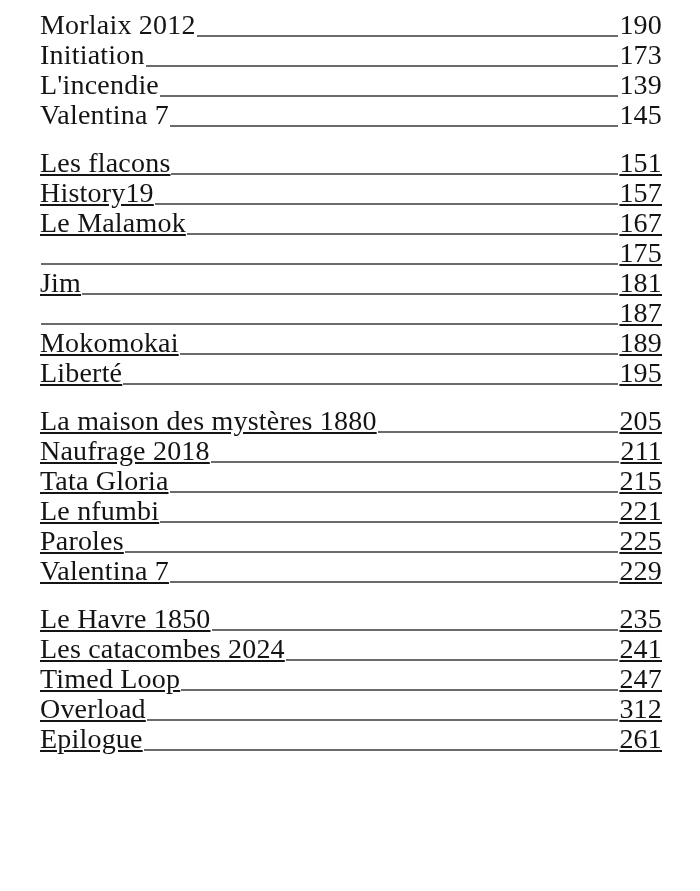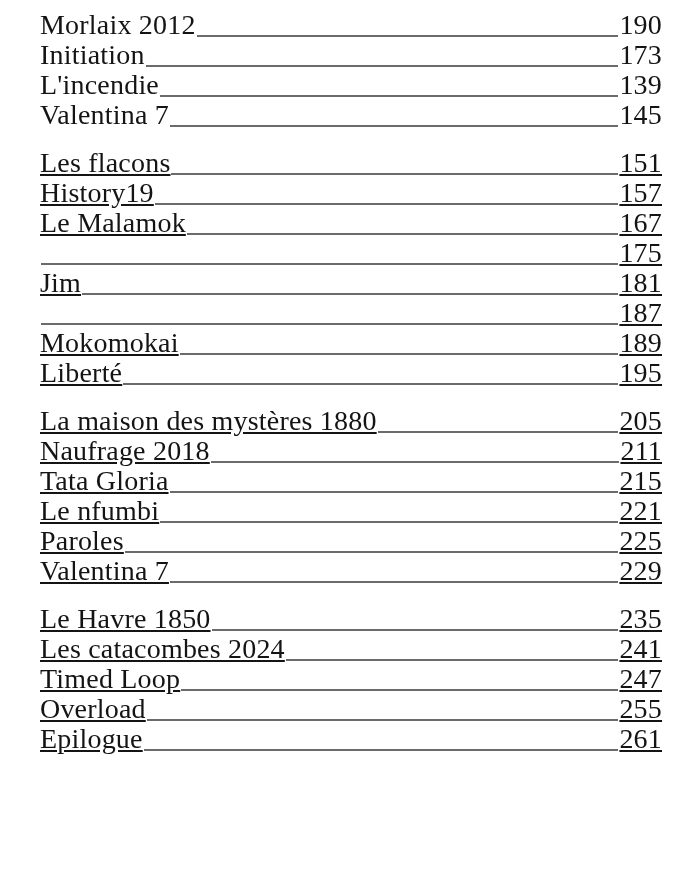--- a/index.html
+++ b/index.html
@@ -173,21 +173,21 @@
   <div class="toc-row">
     <span class="toc-title">Timed Loop</span>
     <span class="toc-leader"></span>
     <span class="toc-pagenum">247</span>
   </div>
 
 
   <div class="toc-row">
     <span class="toc-title">Overload</span>
     <span class="toc-leader"></span>
-    <span class="toc-pagenum">255</span>
+    <span class="toc-pagenum">312</span>
   </div>
 
   <div class="toc-row">
     <span class="toc-title">Epilogue</span>
     <span class="toc-leader"></span>
     <span class="toc-pagenum">261</span>
   </div>
 </div>
     </div>
 </div>

